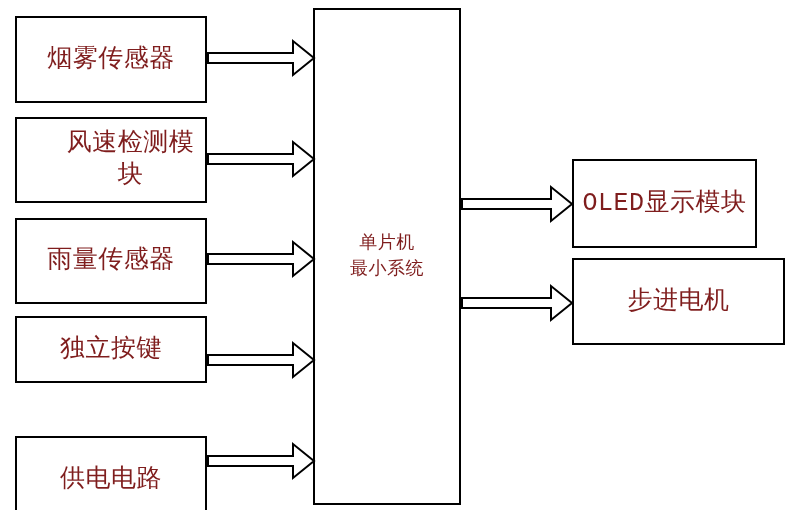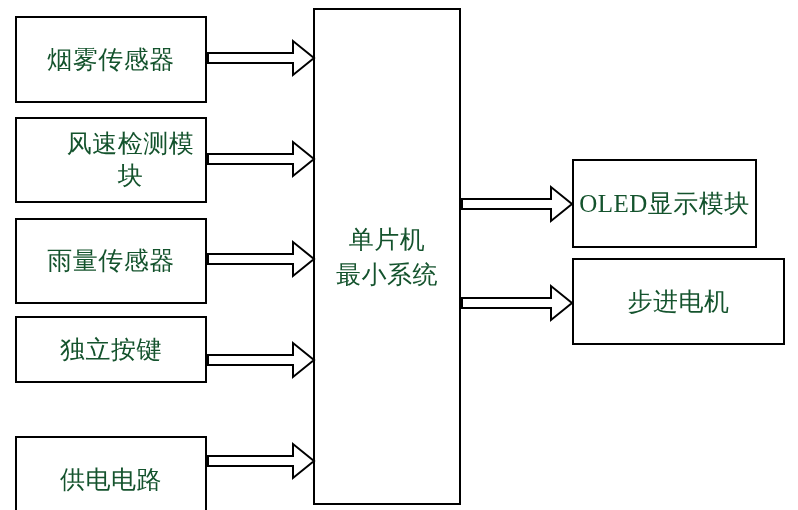--- a/index.html
+++ b/index.html
@@ -20,30 +20,30 @@
     position: absolute;
     box-sizing: border-box;
     background: #ffffff;
     border: 2px solid #000000;
     display: flex;
     align-items: center;
     justify-content: center;
     text-align: center;
   }
   .node-label {
-    color: #14532d;
+    color: #7f1d1d;
     font-size: 25px;
     line-height: 1.28;
     letter-spacing: 0.5px;
     white-space: pre-line;
-    font-family: Liberation Serif, serif;
+    font-family: Liberation Mono, monospace;
     text-align: center;
   }
   .node-mcu .node-label {
-    font-size: 25px;
+    font-size: 18px;
     line-height: 1.4;
   }
   .arrow {
     position: absolute;
     overflow: visible;
   }
   .arrow svg {
     display: block;
     overflow: visible;
   }

